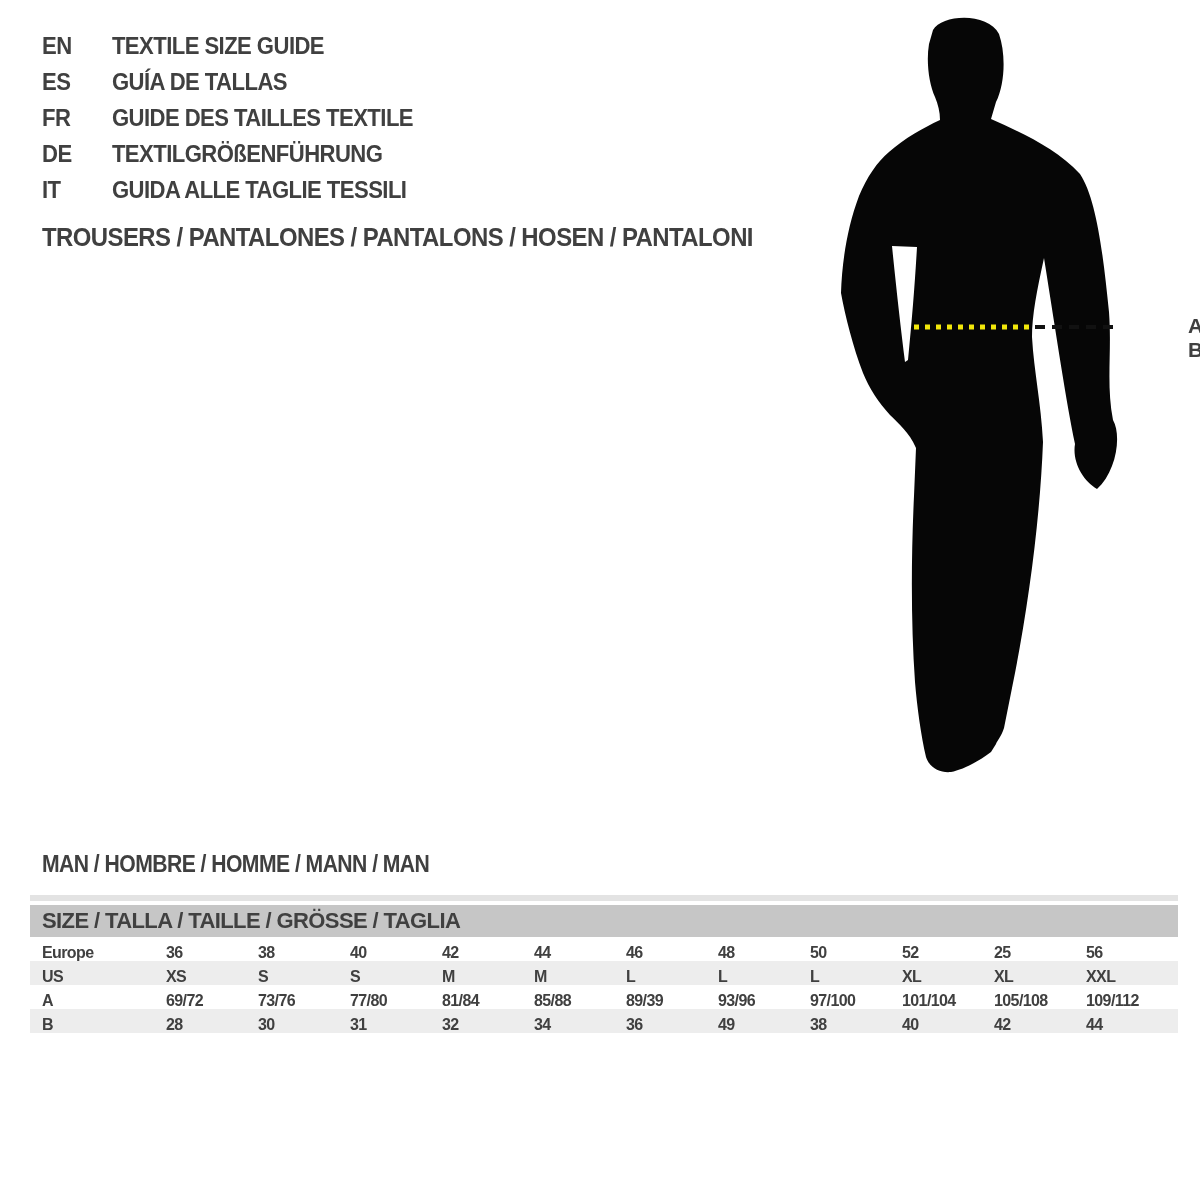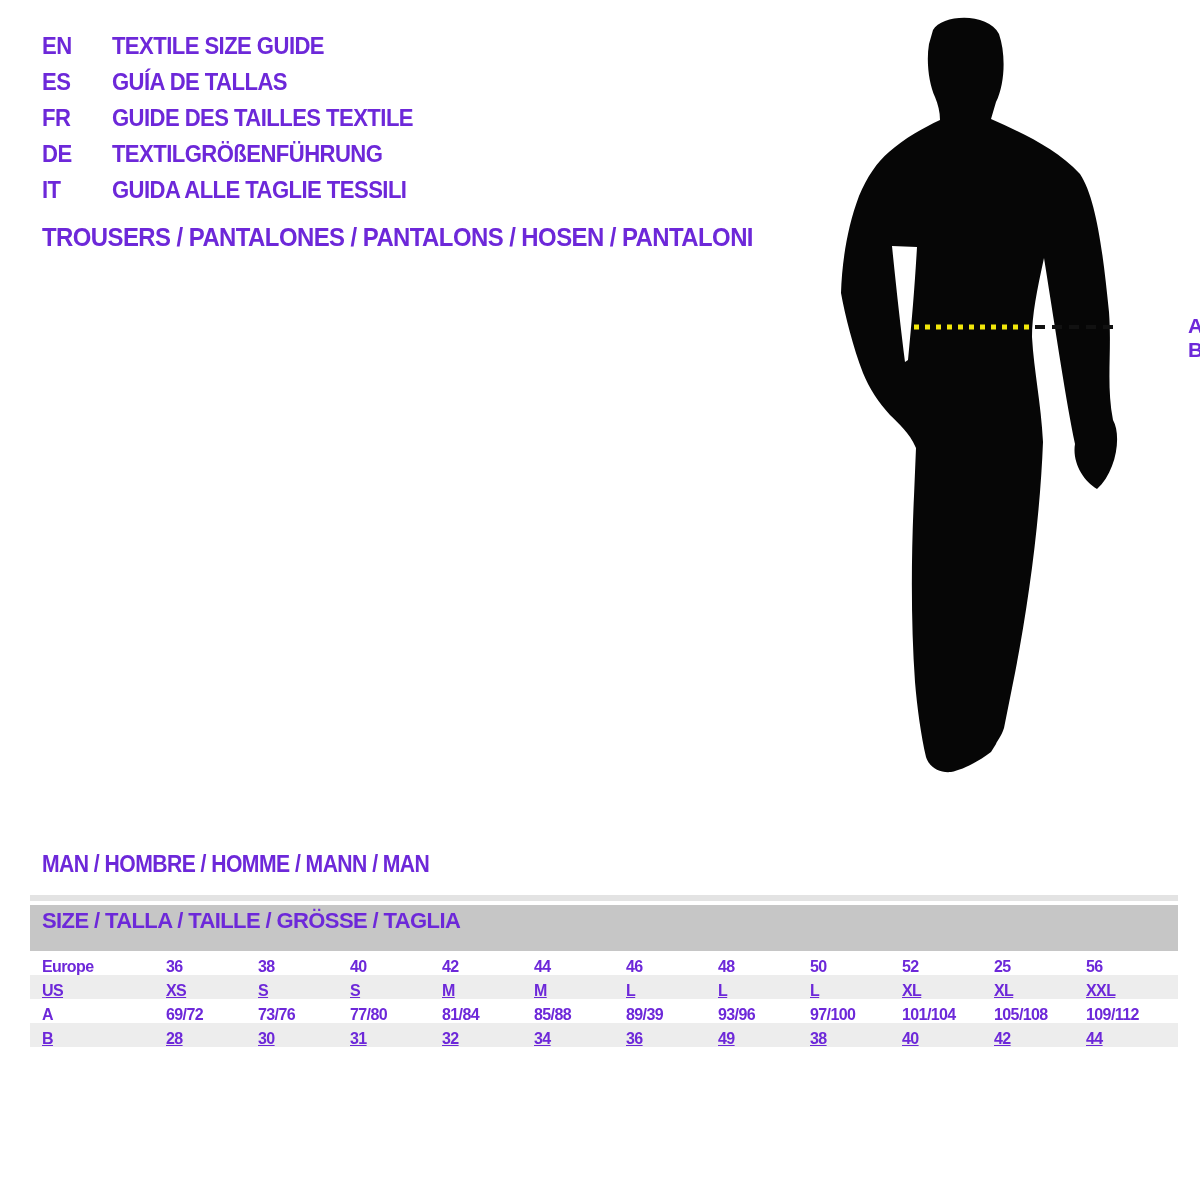--- a/index.html
+++ b/index.html
@@ -1,21 +1,21 @@
 <!DOCTYPE html>
 <html><head>
 <meta charset="utf-8">
 <style>
   html,body{margin:0;padding:0;background:#ffffff;}
   .page{
     position:relative;
     width:1200px;height:1200px;
     background:#ffffff;
     font-family:"Liberation Sans", sans-serif;
-    color:#6d28d9;
+    color:#404040;
     overflow:hidden;
   }
   .cond{letter-spacing:-0.6px;}
   .squeeze{transform:scaleX(0.92);transform-origin:0 50%;}
 
   
   .lang-list{position:absolute;left:42px;top:28px;}
   .lang-row{display:flex;height:36px;line-height:36px;font-size:24px;font-weight:bold;}
   .lang-code{width:76px;flex:0 0 76px;}
   .lang-label{white-space:nowrap;}
@@ -35,25 +35,25 @@
   .figure-wrap svg{display:block;width:100%;height:100%;}
   .measure-label{
     position:absolute;left:1188px;top:314px;
     font-size:21px;font-weight:bold;line-height:24px;
   }
 
   
   .size-table{position:absolute;left:30px;top:895px;width:1148px;}
   .table-topstrip{height:6px;background:#e3e3e3;margin-bottom:4px;}
   .table-header{
-    height:46px;line-height:32px;background:#c6c6c6;
+    height:32px;line-height:32px;background:#c6c6c6;
     font-size:22px;font-weight:bold;padding-left:12px;
   }
   .t-row{display:flex;height:24px;line-height:32px;font-size:16px;font-weight:bold;}
-  .t-row.alt{background:#ededed;text-decoration:underline;}
+  .t-row.alt{background:#ededed;}
   .t-label{flex:0 0 124px;padding-left:12px;}
   .t-cell{flex:1 1 0;text-align:left;}
 
   
   .notes{position:absolute;left:42px;top:1106px;}
   .note-line{font-size:23px;font-weight:bold;line-height:29px;margin-bottom:9px;white-space:nowrap;}
 </style>
 </head>
 <body>
 

